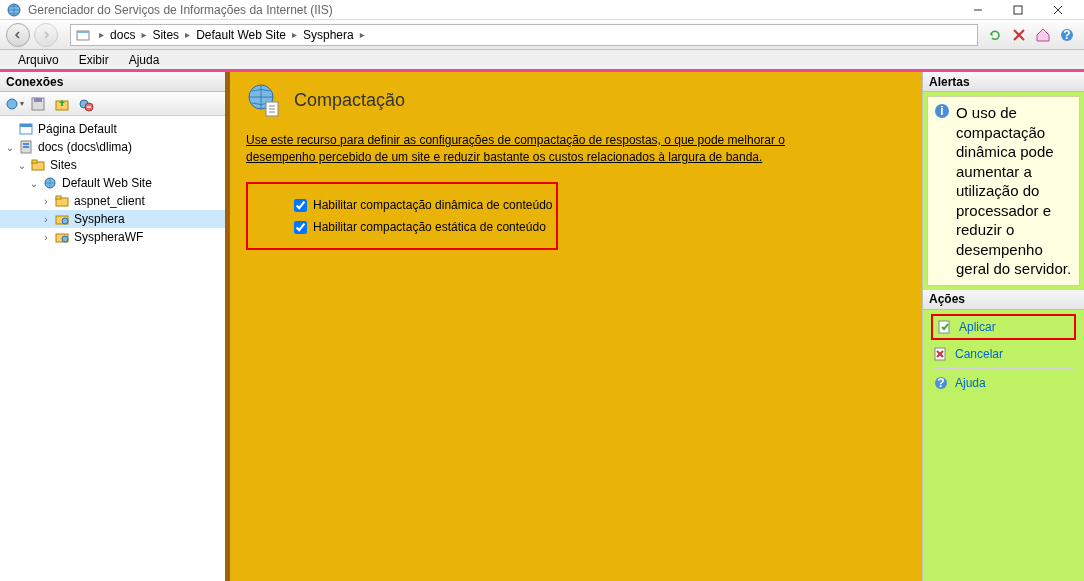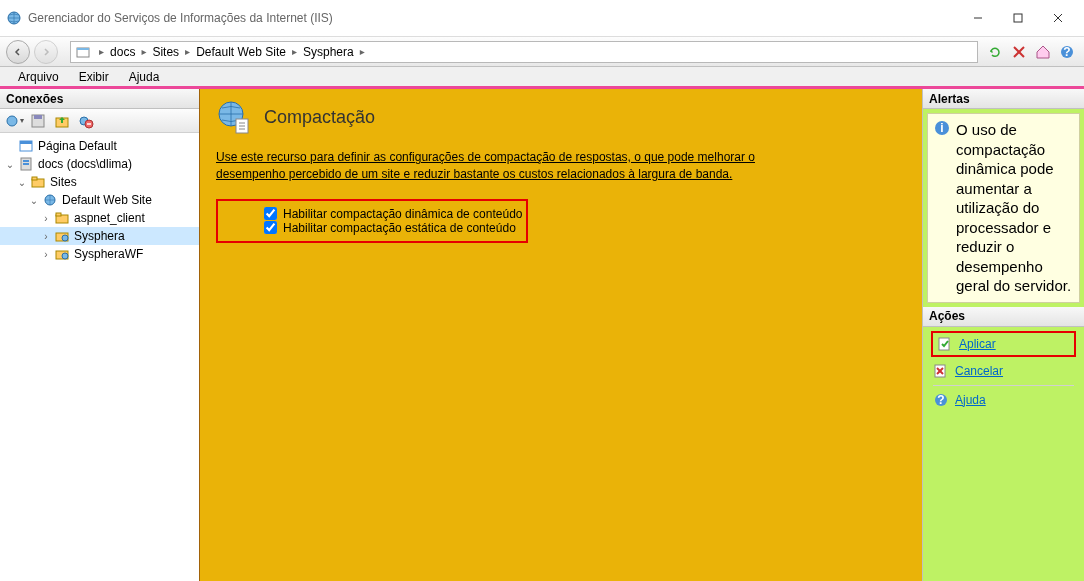--- a/index.html
+++ b/index.html
@@ -1,19 +1,19 @@
 <!DOCTYPE html>
 <html><head>
   <meta charset="utf-8">
   <style>
     * { margin: 0; padding: 0; box-sizing: border-box; font-family: "Segoe UI", Tahoma, sans-serif; font-size: 12px; }
     body { background: #fff; width: 1084px; height: 581px; overflow: hidden; display: flex; flex-direction: column; }
     
     
-    .titlebar { height: 37px; background: #fff; border-bottom: 1px solid #ddd; display: flex; align-items: center; padding: 0 6px; }
+    .titlebar { height: 20px; background: #fff; border-bottom: 1px solid #ddd; display: flex; align-items: center; padding: 0 6px; }
     .titlebar-icon { width: 16px; height: 16px; margin-right: 6px; }
     .titlebar-text { color: #666; flex: 1; }
     .win-controls { display: flex; gap: 0; }
     .win-btn { width: 40px; height: 26px; display: flex; align-items: center; justify-content: center; color: #666; cursor: pointer; }
     
     
     .navbar { height: 30px; background: linear-gradient(#fdfdfd, #e8e8e8); border-bottom: 1px solid #c0c0c0; display: flex; align-items: center; padding: 0 6px; }
     .nav-arrow { width: 24px; height: 24px; border-radius: 50%; background: linear-gradient(#f5f5f5, #d8d8d8); border: 1px solid #aaa; display: flex; align-items: center; justify-content: center; margin-right: 4px; cursor: pointer; }
     .nav-arrow svg { width: 10px; height: 10px; }
     .breadcrumb { flex: 1; height: 22px; background: #fff; border: 1px solid #b8b8b8; display: flex; align-items: center; padding: 0 4px; margin-left: 8px; }
@@ -24,21 +24,21 @@
     .nav-right-btn { width: 22px; height: 20px; display: flex; align-items: center; justify-content: center; cursor: pointer; }
     
     
     .menubar { height: 22px; background: #f0f0f0; border-bottom: 3px solid #ec4899; display: flex; align-items: center; padding: 0 8px; }
     .menu-item { padding: 2px 10px; cursor: pointer; }
     
     
     .main { flex: 1; display: flex; overflow: hidden; }
     
     
-    .connections { width: 200px; border-right: 1px solid #a16207; display: flex; flex-direction: column; background: #fff; }
+    .connections { width: 230px; border-right: 5px solid #a16207; display: flex; flex-direction: column; background: #fff; }
     .panel-header { height: 20px; background: linear-gradient(#f8f8f8, #e4e4e4); border-bottom: 1px solid #c0c0c0; padding: 0 6px; display: flex; align-items: center; font-weight: bold; }
     .conn-toolbar { height: 24px; background: linear-gradient(#fdfdfd, #e8e8e8); border-bottom: 1px solid #d0d0d0; display: flex; align-items: center; padding: 0 4px; gap: 4px; }
     .conn-tool { width: 20px; height: 20px; display: flex; align-items: center; justify-content: center; cursor: pointer; }
     .tree { flex: 1; padding: 4px 0; overflow: auto; }
     .tree-item { display: flex; align-items: center; height: 18px; padding-left: 4px; cursor: pointer; white-space: nowrap; }
     .tree-item.selected { background: #cce8ff; }
     .tree-expand { width: 12px; display: inline-flex; justify-content: center; color: #666; font-size: 10px; }
     .tree-icon { width: 16px; height: 16px; margin: 0 2px; display: inline-flex; align-items: center; justify-content: center; }
     .tree-label { padding-left: 2px; }
     .indent-1 { padding-left: 16px; }
@@ -46,30 +46,30 @@
     .indent-3 { padding-left: 40px; }
     
     
     .center { flex: 1; display: flex; flex-direction: column; padding: 0; background: #eab308; }
     .center-inner { flex:1; padding: 10px 16px; }
     .feature-header { display: flex; align-items: center; margin-bottom: 14px; }
     .feature-icon { width: 36px; height: 36px; margin-right: 12px; }
     .feature-title { font-size: 18px; color: #333; }
     .feature-desc { color: #000; margin-bottom: 16px; line-height: 1.4; max-width: 600px; text-decoration: underline; }
     .checkbox-group { border: 2px solid #e60000; padding: 6px 4px 6px 6px; display: inline-block; }
-    .checkbox-row { display: flex; align-items: flex-start; margin: 0 0; padding-left: 40px; }
+    .checkbox-row { display: flex; align-items: flex-end; margin: 8px 0; padding-left: 40px; }
     .checkbox-row input { margin-right: 6px; }
     
     
     .right-panel { width: 162px; border-left: 1px solid #c0c0c0; display: flex; flex-direction: column; background: #bef264; }
     .alert-box { background: #ffffe1; border: 1px solid #d0d0a0; margin: 4px; padding: 6px; display: flex; }
     .alert-icon { width: 16px; height: 16px; margin-right: 6px; flex-shrink: 0; }
     .alert-text { font-size: 15px; line-height: 1.3; }
     .actions-list { padding: 4px; }
-    .action-item { display: flex; align-items: center; padding: 4px 6px; cursor: pointer; color: #0066cc; text-decoration: underline; }
+    .action-item { display: flex; align-items: center; padding: 4px 6px; cursor: pointer; color: #0066cc; }
     .action-icon { width: 16px; height: 16px; margin-right: 6px; }
     .action-highlight { border: 2px solid #e60000; margin: 0 4px 2px 4px; }
     .action-highlight .action-item { padding: 3px 4px; }
     .separator { height: 1px; background: #d0d0d0; margin: 2px 6px; }
   </style>
 </head>
 <body>
 
 <div class="titlebar">
   <span class="titlebar-icon">

